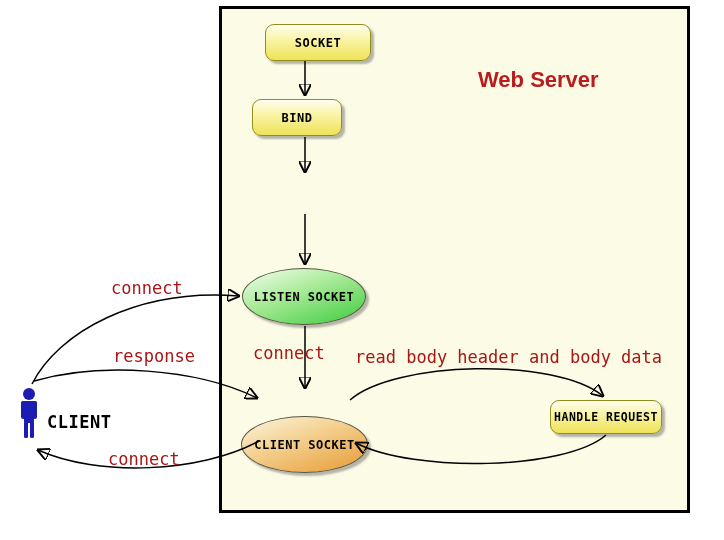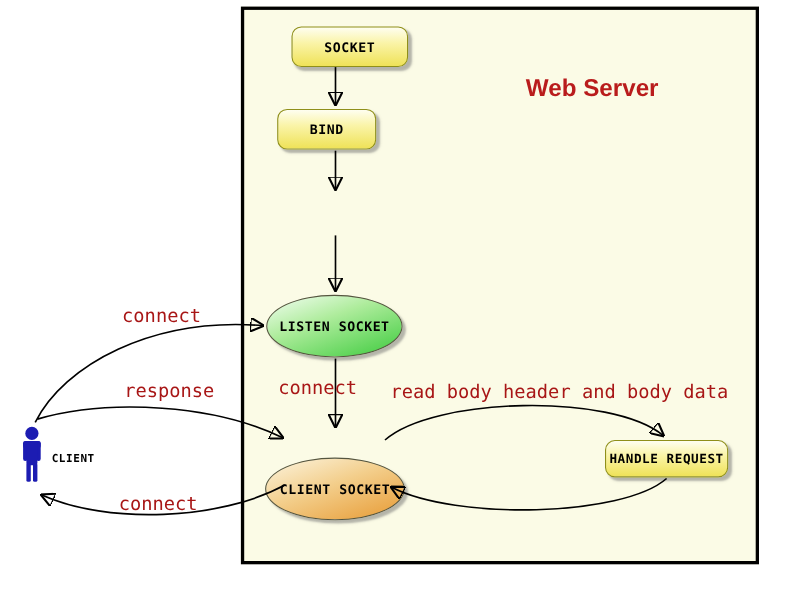--- a/index.html
+++ b/index.html
@@ -48,21 +48,21 @@
     white-space:nowrap;
   }
   .lbl-connect  { left:111px; top:278px; }
   .lbl-request  { left:113px; top:346px; }
   .lbl-response { left:108px; top:449px; }
   .lbl-accept   { left:253px; top:343px; }
   .lbl-read     { left:355px; top:347px; }
   .lbl-write    { left:380px; top:441px; }
   .client-label {
     position:absolute; left:47px; top:412px; color:#000;
-    font-weight:bold; font-size:10px; letter-spacing:0.5px;
+    font-weight:bold; font-size:17px; letter-spacing:0.5px;
   }
   .client-figure { position:absolute; left:16px; top:387px; width:28px; height:60px; }
   .arrow-layer {
     position:absolute; left:0; top:0; width:724px; height:540px;
     pointer-events:none;
   }
   .arrow-layer path { fill:none; stroke:#000; stroke-width:1.5; }
 </style>
 </head>
 <body>

